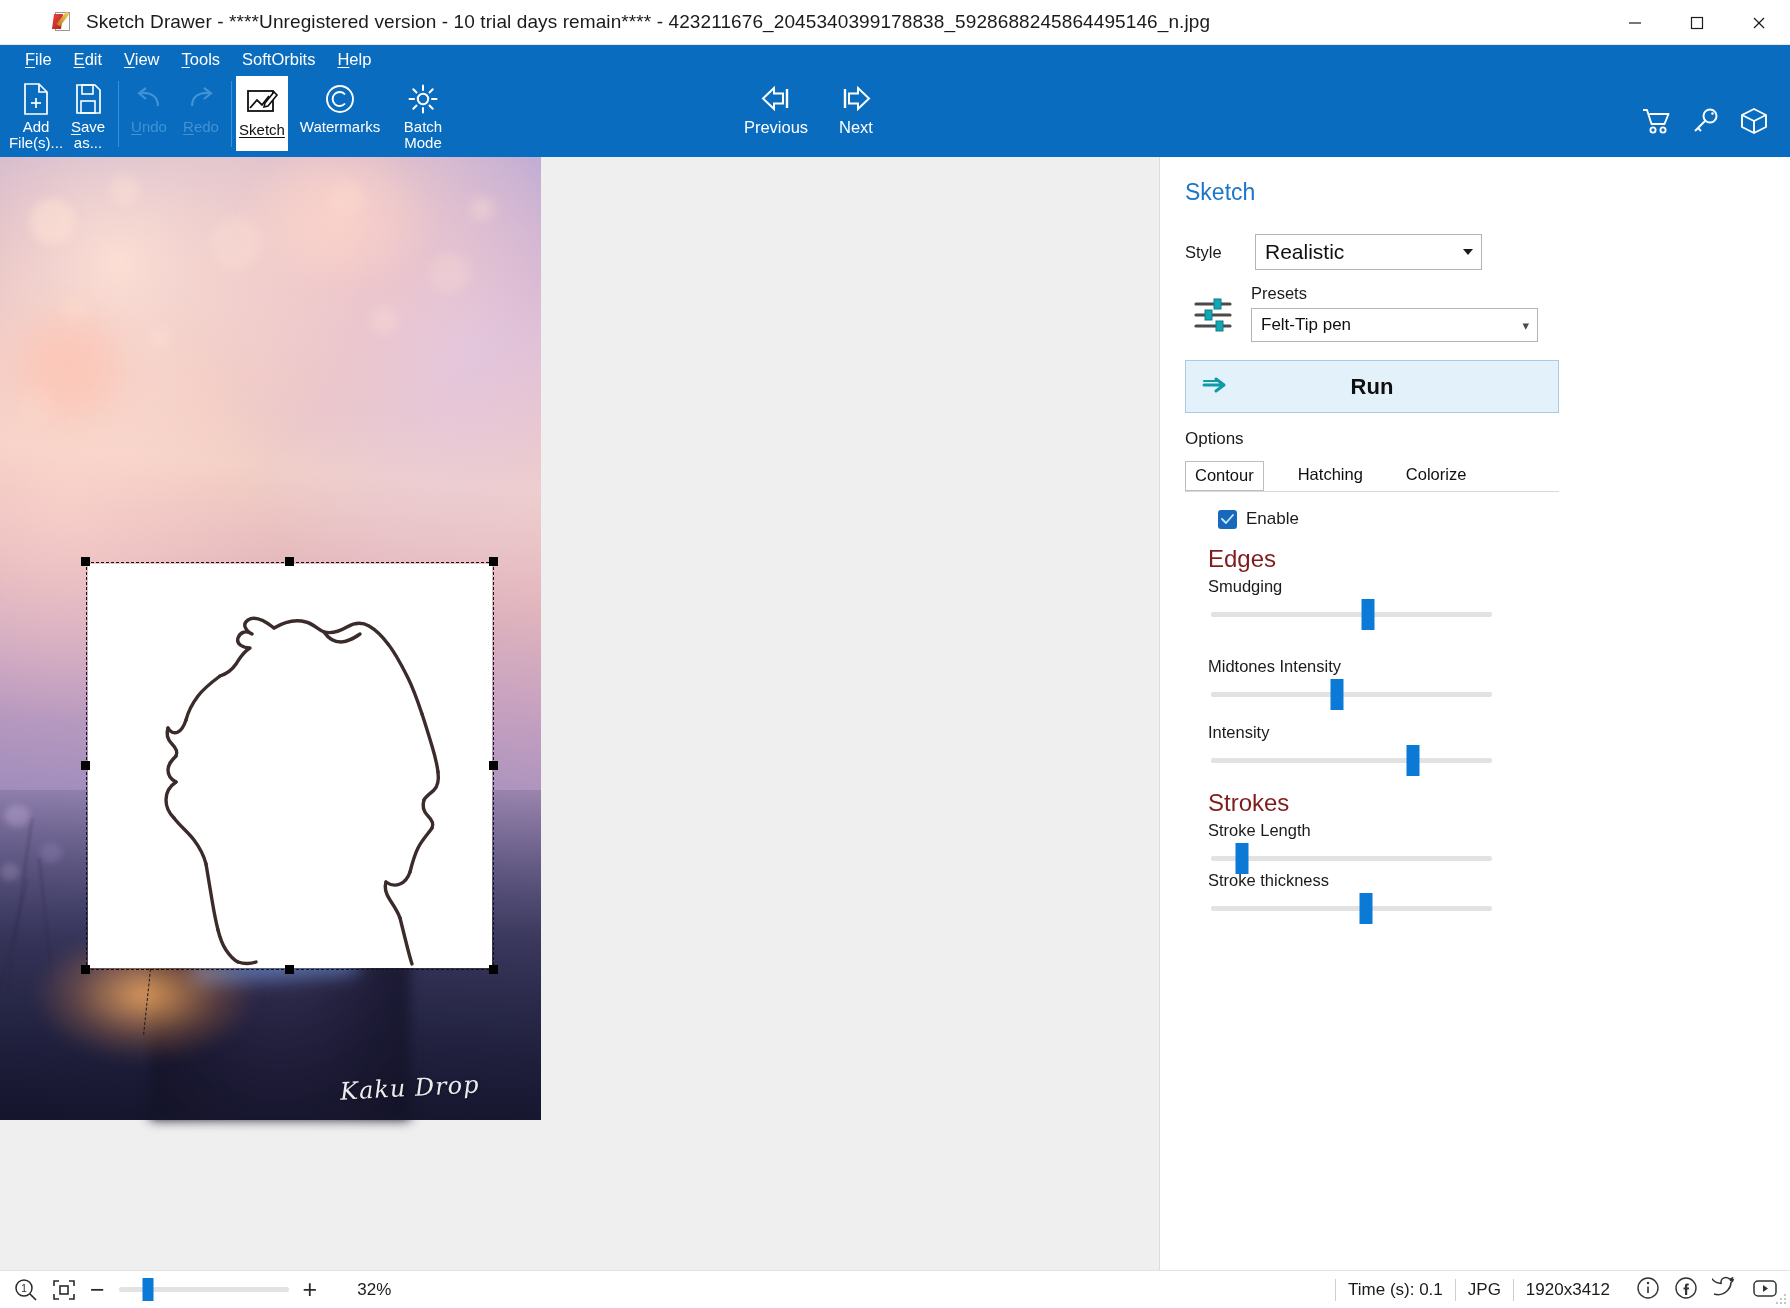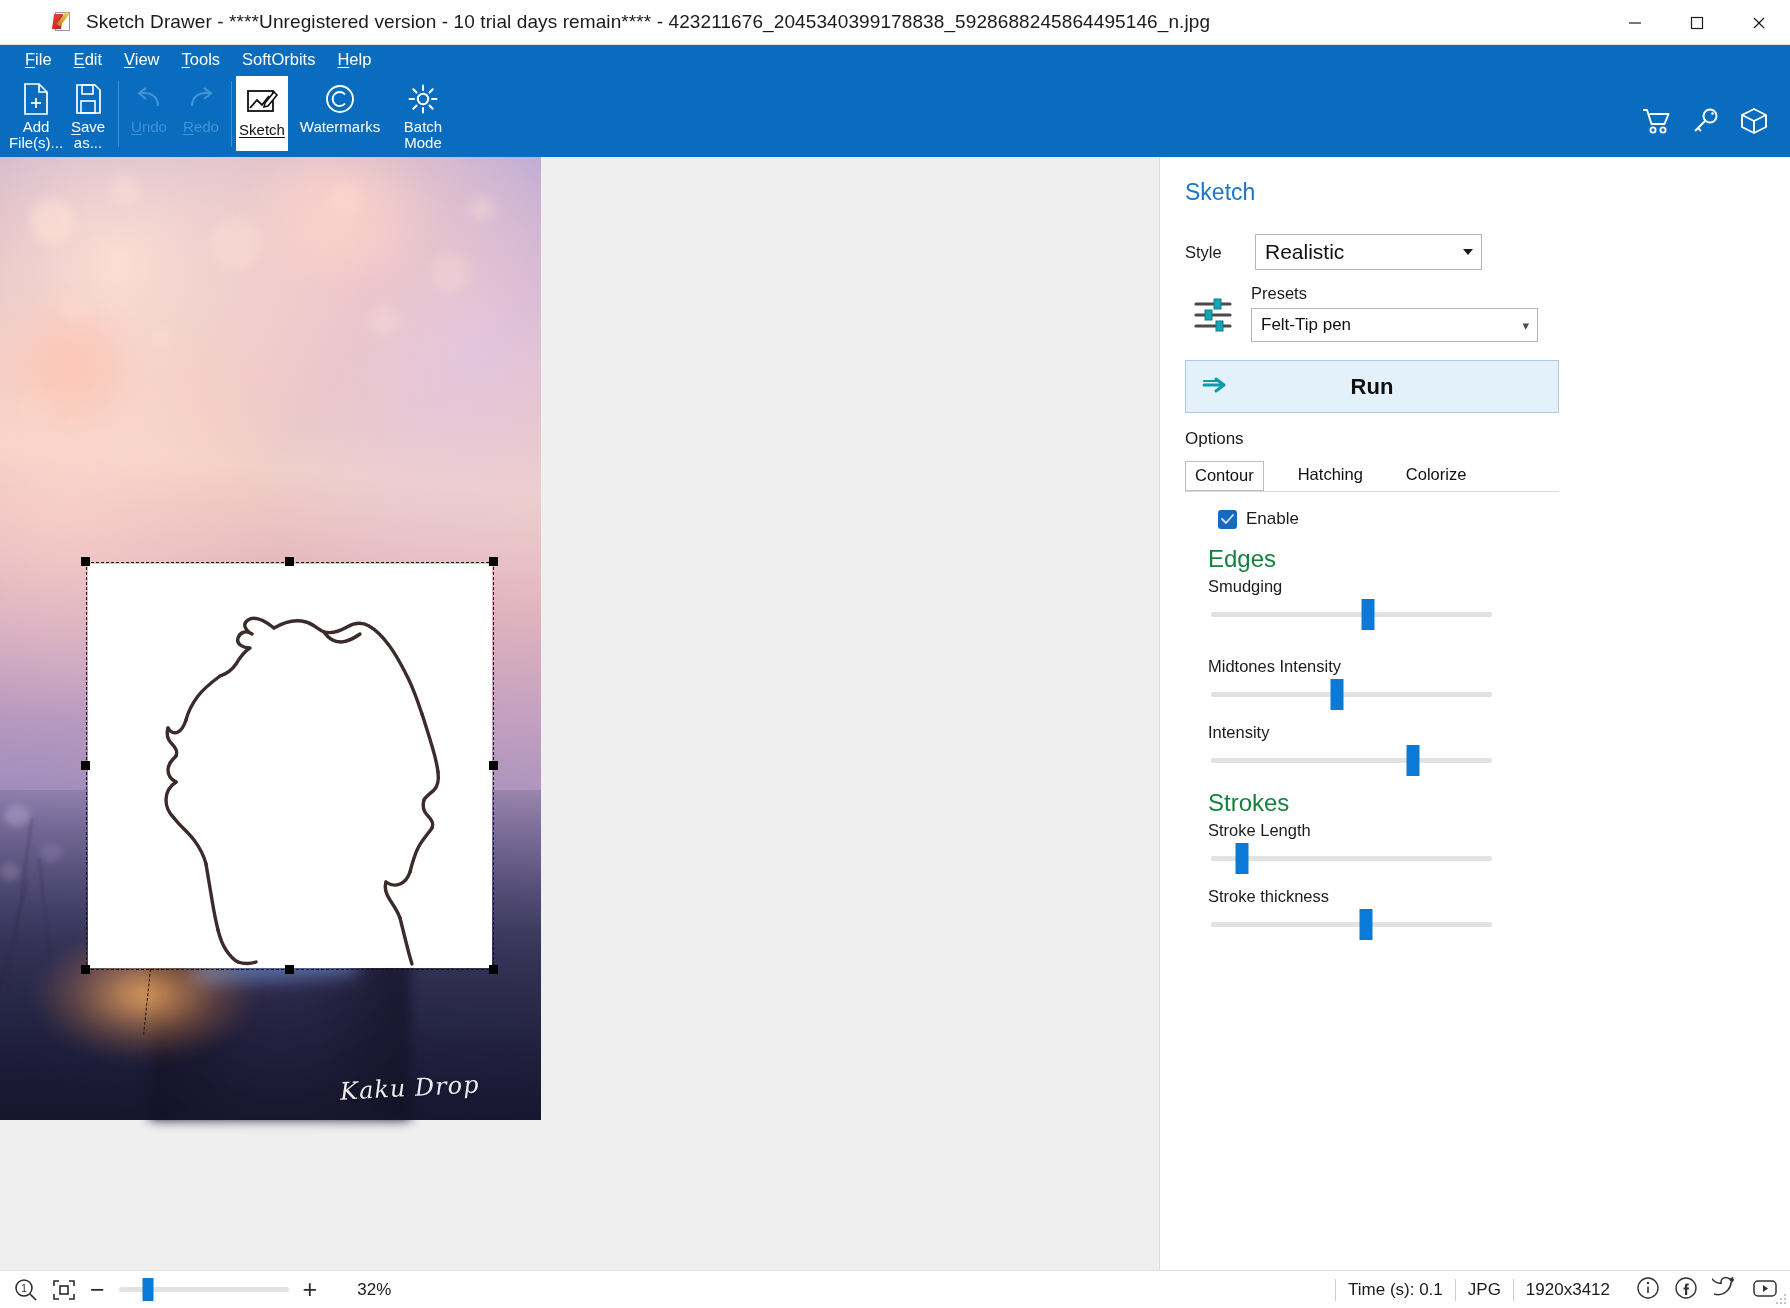--- a/index.html
+++ b/index.html
@@ -259,21 +259,21 @@
 
   .check-row { display: flex; align-items: center; margin: 17px 0 0 58px; }
   .chk {
     width: 19px; height: 19px; background: #1669bb; border-radius: 3px;
     display: flex; align-items: center; justify-content: center; margin-right: 9px;
   }
   .chk svg { display: block; }
   .chk-lbl { font-size: 17px; color: #1b1b1b; }
 
   .sec-head {
-    font-size: 24px; color: #15803d; font-weight: 400; margin: 16px 0 0 48px;
+    font-size: 24px; color: #7f1d1d; font-weight: 400; margin: 16px 0 0 48px;
   }
   .sl-lbl { font-size: 16.5px; color: #1b1b1b; margin: 4px 0 0 48px; }
   .slider {
     position: relative; margin: 16px 0 0 51px; width: 281px; height: 5px;
     background: #e2e2e2; border-radius: 2px;
   }
   .slider .thumb {
     position: absolute; top: -13px; width: 13px; height: 31px;
     background: #0a7ad6; transform: translateX(-50%);
   }
@@ -436,20 +436,40 @@
             <line x1="6.3" y1="6.3" x2="9.5" y2="9.5"></line>
               <line x1="22.5" y1="22.5" x2="25.7" y2="25.7"></line>
             <line x1="25.7" y1="6.3" x2="22.5" y2="9.5"></line>
               <line x1="9.5" y1="22.5" x2="6.3" y2="25.7"></line>
           </g>
         </svg>
       </div>
       <div class="lbl"><span>Batch</span><br><span>Mode</span></div>
     </div>
 
+    <div class="nav-group">
+      <div class="rb nav">
+        <div class="glyph">
+          <svg width="36" height="32" viewBox="0 0 36 32">
+            <path d="M16 5 L5 15.5 L16 26 L16 20.5 L25 20.5 L25 10.5 L16 10.5 Z" fill="none" stroke="#ffffff" stroke-width="2"></path>
+            <line x1="29" y1="6" x2="29" y2="25" stroke="#ffffff" stroke-width="2.4"></line>
+          </svg>
+        </div>
+        <div class="lbl">Previous</div>
+      </div>
+      <div class="rb nav">
+        <div class="glyph">
+          <svg width="36" height="32" viewBox="0 0 36 32">
+            <path d="M20 5 L31 15.5 L20 26 L20 20.5 L11 20.5 L11 10.5 L20 10.5 Z" fill="none" stroke="#ffffff" stroke-width="2"></path>
+            <line x1="7" y1="6" x2="7" y2="25" stroke="#ffffff" stroke-width="2.4"></line>
+          </svg>
+        </div>
+        <div class="lbl">Next</div>
+      </div>
+    </div>
 
     <div class="topright-icons">
       <span class="tri">
         <svg width="30" height="26" viewBox="0 0 30 26">
           <path d="M1 2 h4 l4.5 14 h13 l4-10 h-19" fill="none" stroke="#ffffff" stroke-width="1.9" stroke-linejoin="round"></path>
           <circle cx="11" cy="22" r="2.6" fill="none" stroke="#ffffff" stroke-width="1.8"></circle>
           <circle cx="21" cy="22" r="2.6" fill="none" stroke="#ffffff" stroke-width="1.8"></circle>
         </svg>
       </span>
       <span class="tri">
@@ -618,21 +638,21 @@
       <div class="slider">
         <div class="thumb" style="left:72%"></div>
       </div>
 
       <div class="sec-head" style="margin-top:26px">Strokes</div>
       <div class="sl-lbl">Stroke Length</div>
       <div class="slider">
         <div class="thumb" style="left:11%"></div>
       </div>
 
-      <div class="sl-lbl" style="margin-top:26px">Stroke thickness</div>
+      <div class="sl-lbl" style="margin-top:10px">Stroke thickness</div>
       <div class="slider">
         <div class="thumb" style="left:55%"></div>
       </div>
     </div>
   </div>
 
   <div class="statusbar">
     <span class="sb-icon">
       <svg width="24" height="24" viewBox="0 0 24 24">
         <circle cx="10" cy="10" r="8" fill="none" stroke="#2a2a2a" stroke-width="1.5"></circle>

